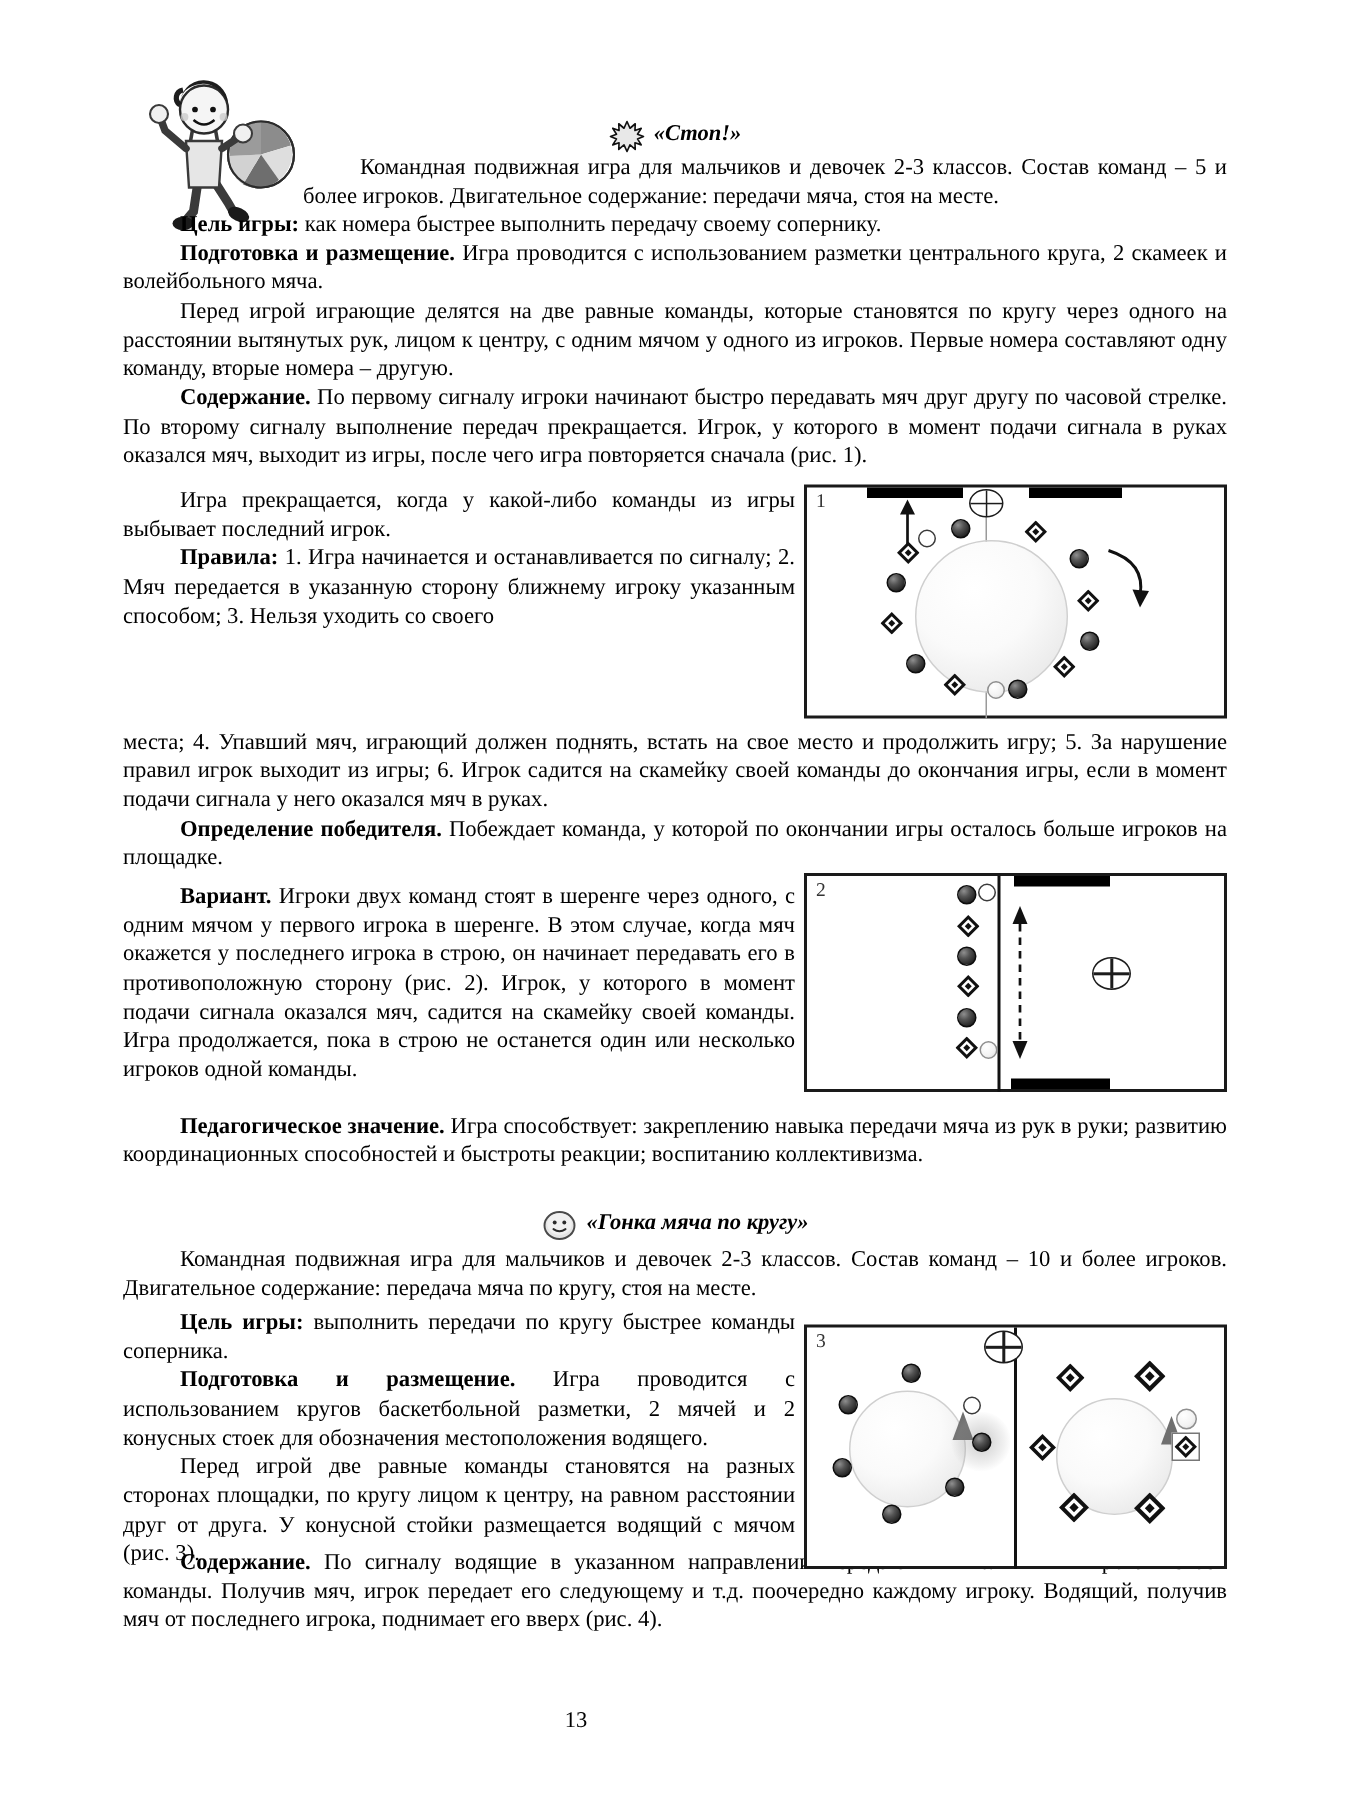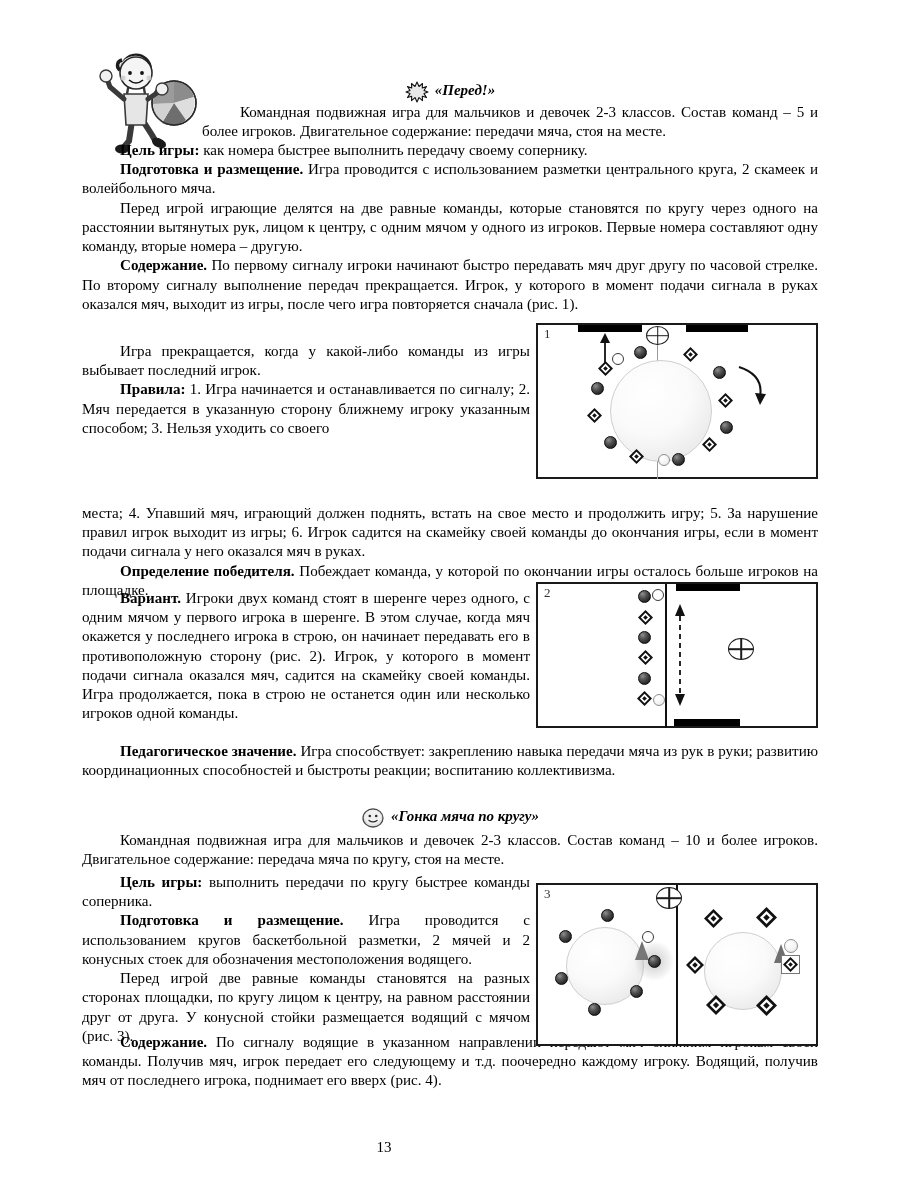--- a/index.html
+++ b/index.html
@@ -215,41 +215,41 @@
 
   <div class="text-col" style="top:80px;">
     <div class="game-title">
       <span class="icon-slot">
         <svg viewBox="0 0 24 22" width="24" height="22" aria-hidden="true">
           <path d="M12 1 L14 5.5 L17.5 2.5 L17.3 7 L21.5 5.5 L19 9.5 L23 11 L19 12.6
                    L21.5 16.6 L17.3 15.2 L17.5 19.6 L14 16.6 L12 21 L10 16.6 L6.5 19.6
                    L6.7 15.2 L2.5 16.6 L5 12.6 L1 11 L5 9.5 L2.5 5.5 L6.7 7 L6.5 2.5
                    L10 5.5 Z" fill="#e8e8e8" stroke="#111" stroke-width="1.1" stroke-linejoin="round"></path>
         </svg>
-      </span><span class="ttl">«Перед!»</span>
+      </span><span class="ttl">«Стоп!»</span>
     </div>
   </div>
 
   <div class="text-col" style="top:103px;left:202px;width:616px;">
     <p class="indent">Командная подвижная игра для мальчиков и девочек 2-3 классов. Состав команд – 5 и более игроков. Двигательное содержание: передачи мяча, стоя на месте.</p>
   </div>
 
   <div class="text-col" style="top:141px;">
     <p class="indent"><b class="lead">Цель игры:</b><span> как номера быстрее выполнить передачу своему сопернику.</span></p>
     <p class="indent"><b class="lead">Подготовка и размещение.</b><span> Игра проводится с использованием разметки центрального круга, 2 скамеек и волейбольного мяча.</span></p>
     <p class="indent">Перед игрой играющие делятся на две равные команды, которые становятся по кругу через одного на расстоянии вытянутых рук, лицом к центру, с одним мячом у одного из игроков. Первые номера составляют одну команду, вторые номера – другую.</p>
     <p class="indent"><b class="lead">Содержание.</b><span> По первому сигналу игроки начинают быстро передавать мяч друг другу по часовой стрелке. По второму сигналу выполнение передач прекращается. Игрок, у которого в момент подачи сигнала в руках оказался мяч, выходит из игры, после чего игра повторяется сначала (рис. 1).</span></p>
   </div>
 
-  <div class="text-col narrow" style="top:325px;margin-top:17px;">
+  <div class="text-col narrow" style="top:325px;">
     <p class="indent">Игра прекращается, когда у какой-либо команды из игры выбывает последний игрок.</p>
     <p class="indent"><b class="lead">Правила:</b><span> 1. Игра начинается и останавливается по сигналу; 2. Мяч передается в указанную сторону ближнему игроку указанным способом; 3. Нельзя уходить со своего</span></p>
   </div>
 
-  <div class="text-col" style="top:504px;">
+  <div class="text-col" style="top:486px;">
     <p class="noindent">места; 4. Упавший мяч, играющий должен поднять, встать на свое место и продолжить игру; 5. За нарушение правил игрок выходит из игры; 6. Игрок садится на скамейку своей команды до окончания игры, если в момент подачи сигнала у него оказался мяч в руках.</p>
     <p class="indent"><b class="lead">Определение победителя.</b><span> Побеждает команда, у которой по окончании игры осталось больше игроков на площадке.</span></p>
   </div>
 
   <div class="text-col narrow" style="top:589px;">
     <p class="indent"><b class="lead">Вариант.</b><span> Игроки двух команд стоят в шеренге через одного, с одним мячом у первого игрока в шеренге. В этом случае, когда мяч окажется у последнего игрока в строю, он начинает передавать его в противоположную сторону (рис. 2). Игрок, у которого в момент подачи сигнала оказался мяч, садится на скамейку своей команды. Игра продолжается, пока в строю не останется один или несколько игроков одной команды.</span></p>
   </div>
 
   <div class="text-col" style="top:742px;">
     <p class="indent"><b class="lead">Педагогическое значение.</b><span> Игра способствует: закреплению навыка передачи мяча из рук в руки; развитию координационных способностей и быстроты реакции; воспитанию коллективизма.</span></p>

